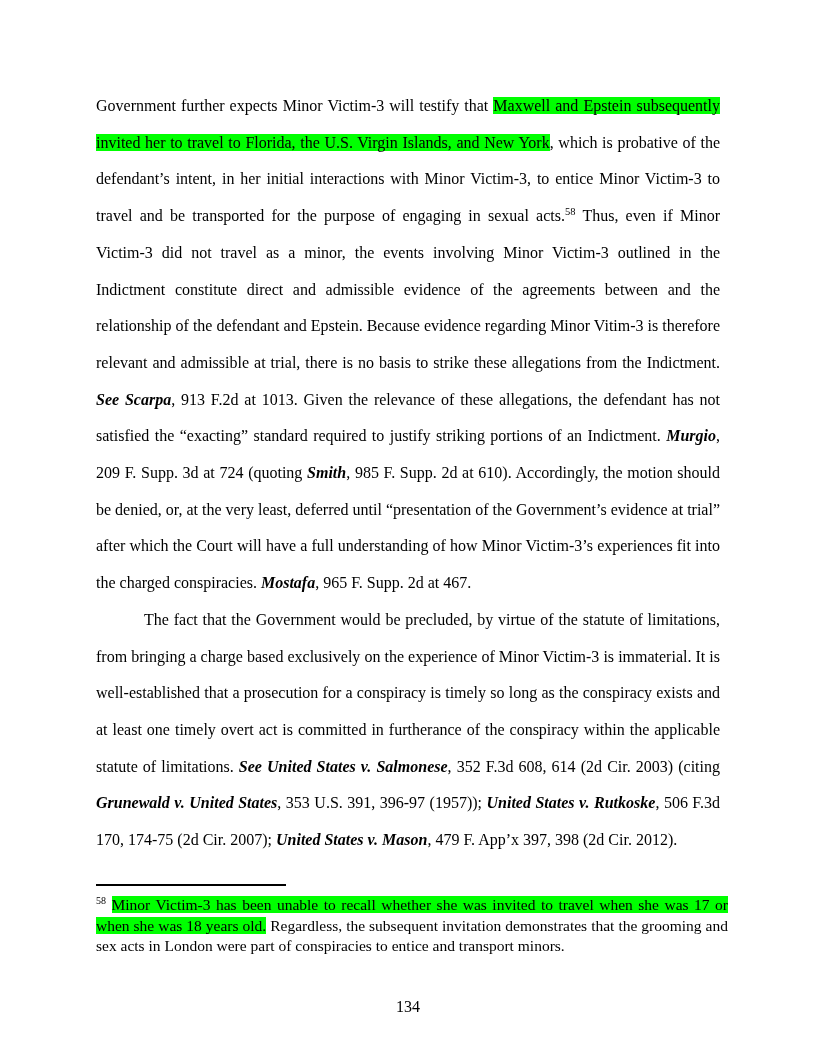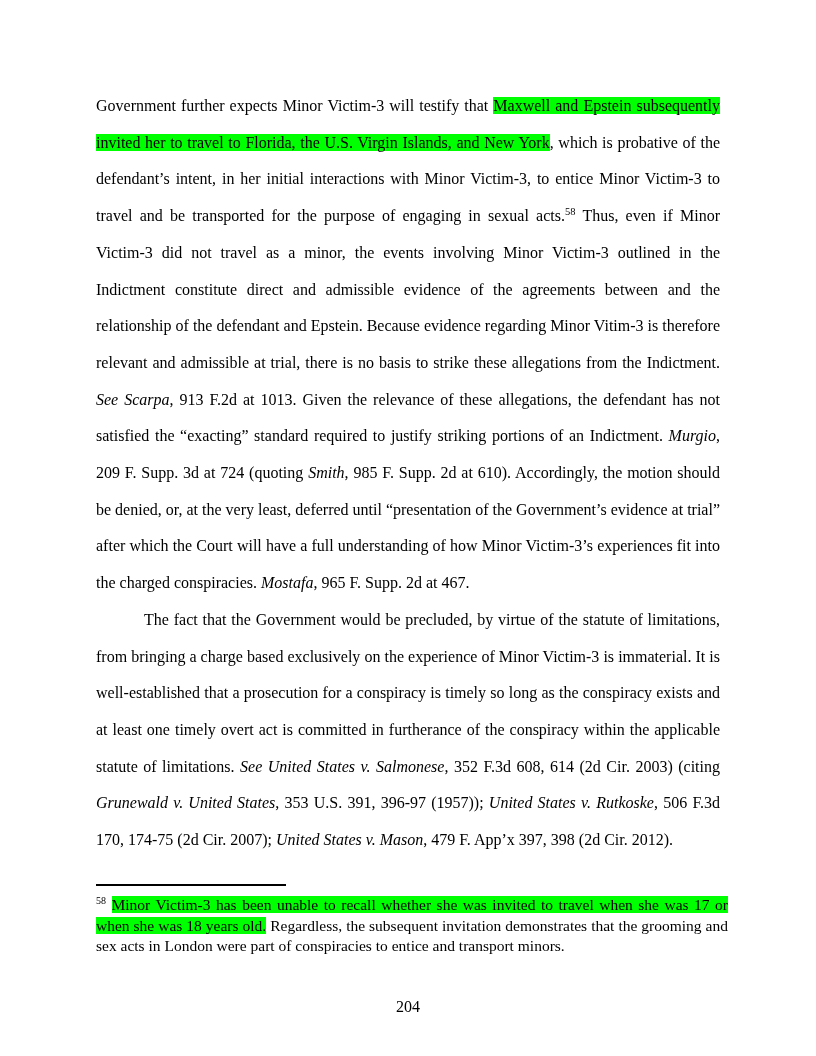--- a/index.html
+++ b/index.html
@@ -29,20 +29,21 @@
     margin: 0;
   }
   .body-text p.indent {
     text-indent: 48px;
   }
   .hl {
     background: #00ff00;
   }
   .it {
     font-style: italic;
+    font-weight: bold;
   }
   sup.fn-ref {
     font-size: 10.5px;
     line-height: 0;
     vertical-align: super;
   }
   .footnote {
     position: absolute;
     left: 96px;
     right: 88px;
@@ -77,15 +78,15 @@
   <div class="body-text" id="body-text">
       <p class=""><span>Government further expects Minor Victim-3 will testify that </span><span class="hl" style="background: rgb(0, 255, 0);">Maxwell and Epstein subsequently invited her to travel to Florida, the U.S. Virgin Islands, and New York</span><span>, which is probative of the defendant’s intent, in her initial interactions with Minor Victim-3, to entice Minor Victim-3 to travel and be transported for the purpose of engaging in sexual acts.</span><sup class="fn-ref">58</sup><span>  Thus, even if Minor Victim-3 did not travel as a minor, the events involving Minor Victim-3 outlined in the Indictment constitute direct and admissible evidence of the agreements between and the relationship of the defendant and Epstein.  Because evidence regarding Minor Vitim-3 is therefore relevant and admissible at trial, there is no basis to strike these allegations from the Indictment.  </span><span class="it">See Scarpa</span><span>, 913 F.2d at 1013.  Given the relevance of these allegations, the defendant has not satisfied the “exacting” standard required to justify striking portions of an Indictment.  </span><span class="it">Murgio</span><span>, 209 F. Supp. 3d at 724 (quoting </span><span class="it">Smith</span><span>, 985 F. Supp. 2d at 610).  Accordingly, the motion should be denied, or, at the very least, deferred until “presentation of the Government’s evidence at trial” after which the Court will have a full understanding of how Minor Victim-3’s experiences fit into the charged conspiracies.  </span><span class="it">Mostafa</span><span>, 965 F. Supp. 2d at 467.</span></p>
       <p class="indent"><span>The fact that the Government would be precluded, by virtue of the statute of limitations, from bringing a charge based exclusively on the experience of Minor Victim-3 is immaterial.  It is well-established that a prosecution for a conspiracy is timely so long as the conspiracy exists and at least one timely overt act is committed in furtherance of the conspiracy within the applicable statute of limitations.  </span><span class="it">See United States v. Salmonese</span><span>, 352 F.3d 608, 614 (2d Cir. 2003) (citing </span><span class="it">Grunewald v. United States</span><span>, 353 U.S. 391, 396-97 (1957)); </span><span class="it">United States v. Rutkoske</span><span>, 506 F.3d 170, 174-75 (2d Cir. 2007); </span><span class="it">United States v. Mason</span><span>, 479 F. App’x 397, 398 (2d Cir. 2012).</span></p>
     </div>
 
   <div class="footnote">
     <div class="fn-rule"></div>
     <div class="fn-text" id="footnote-text"><sup class="fn-ref">58</sup> <span class="hl" style="background: rgb(0, 255, 0);">Minor Victim-3 has been unable to recall whether she was invited to travel when she was 17 or when she was 18 years old.</span><span>  Regardless, the subsequent invitation demonstrates that the grooming and sex acts in London were part of conspiracies to entice and transport minors.</span></div>
   </div>
 
-  <div class="page-number">204</div>
+  <div class="page-number">134</div>
 
 </div>
 
 </body></html>

